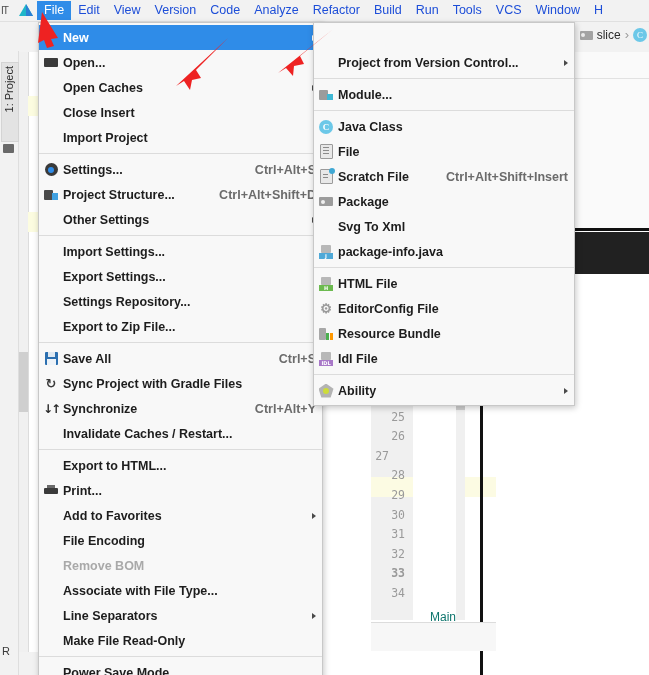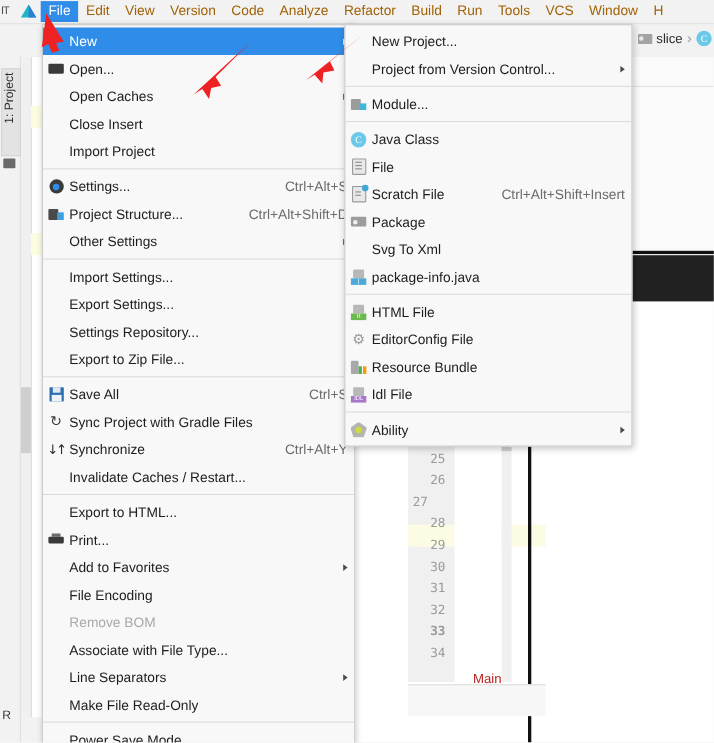--- a/index.html
+++ b/index.html
@@ -17,21 +17,21 @@
   #ide-root{position:absolute;inset:0;background:#f2f2f2;}
 
   .menubar{
     position:absolute;left:0;top:0;width:649px;height:21px;
     background:#f2f2f2;display:flex;align-items:center;
     border-bottom:1px solid #e0e0e0;
   }
   .mb-corner{width:14px;font-size:10px;color:#4a4a4a;padding-left:1px;letter-spacing:-1px;}
   .logo{width:22px;height:18px;display:flex;align-items:center;justify-content:center;}
   .menu-item{
-    padding:2px 7px 3px 7px;font-size:12.5px;color:#a16207;white-space:nowrap;
+    padding:2px 7px 3px 7px;font-size:12.5px;color:#1d4ed8;white-space:nowrap;
   }
   .menu-item.active{background:#2f8ce8;color:#ffffff;}
 
   
   .toolbar{
     position:absolute;left:0;top:21px;width:649px;height:30px;background:#f2f2f2;
   }
   .bc{position:absolute;right:2px;top:27px;display:flex;align-items:center;gap:4px;font-size:12px;color:#2b2b2b;}
   .bc .sep{color:#9b9b9b;font-size:13px;}
   .folder-ic{width:13px;height:11px;position:relative;display:inline-block;}
@@ -66,39 +66,39 @@
   .editor{position:absolute;left:319px;top:52px;width:330px;height:623px;background:#ffffff;}
   .edit-tabs{position:absolute;left:319px;top:52px;width:330px;height:22px;background:#f2f2f2;border-bottom:1px solid #dcdcdc;}
   .gutter{position:absolute;left:371px;top:390px;width:42px;height:230px;background:#f0f0f0;border-right:1px solid #dcdcdc;}
   .lineno{position:absolute;width:34px;text-align:right;font-family:"DejaVu Sans Mono",monospace;font-size:11.5px;color:#9a9a9a;}
   .ln-hl-band{position:absolute;left:371px;width:125px;height:20px;background:#fcfbe3;}
   .code-pane{position:absolute;left:413px;top:390px;width:43px;height:230px;background:#ffffff;}
   .code-scroll{position:absolute;left:456px;top:390px;width:9px;height:230px;background:#f0f0f0;}
   .code-thumb{position:absolute;left:456px;top:392px;width:9px;height:18px;background:#cfcfcf;}
   .code-divider{position:absolute;left:480px;top:386px;width:3px;height:289px;background:#111111;}
   .status-strip{position:absolute;left:371px;top:622px;width:125px;height:28px;background:#f7f7f7;border-top:1px solid #dcdcdc;}
-  .status-main{position:absolute;left:430px;top:610px;font-size:12px;color:#b91c1c;}
+  .status-main{position:absolute;left:430px;top:610px;font-size:12px;color:#0f766e;}
   .dark-popup{position:absolute;left:571px;top:232px;width:78px;height:42px;background:#212121;}
   .dark-popup-line{position:absolute;left:571px;top:228px;width:78px;height:3px;background:#101010;}
   .right-panel{position:absolute;left:571px;top:52px;width:78px;height:176px;background:#fafafa;border-left:1px solid #e2e2e2;}
   .rp-line{position:absolute;left:571px;top:78px;width:78px;height:1px;background:#e2e2e2;}
   .run-tab{position:absolute;left:2px;top:645px;font-size:11px;color:#3a3a3a;}
 
   
   .popup{
     position:absolute;background:#f8f8f8;border:1px solid #c8c8c8;
     box-shadow:1px 2px 6px rgba(0,0,0,.22);
     padding:2px 0;
   }
   #file-menu{left:38px;top:22px;width:283px;}
   #new-submenu{left:313px;top:22px;width:260px;}
 
   .mrow{
     position:relative;display:flex;align-items:center;height:25px;
-    padding:0 6px 0 0;font-size:12.5px;color:#1d1d1d;white-space:nowrap;
+    padding:0 6px 0 0;font-size:12.5px;color:#1d1d1d;white-space:nowrap;font-weight:bold;
   }
   #new-submenu .mrow{height:25px;}
   .mrow.selected{background:#2f8ce8;color:#ffffff;}
   .mrow.disabled{color:#a9a9a9;}
   .mrow .ic{width:24px;min-width:24px;height:16px;display:flex;align-items:center;justify-content:center;}
   .mrow .lbl{flex:1;}
   .mrow .accel{color:#6b6b6b;font-size:12.5px;padding-left:18px;}
   .mrow .arrow{
     width:0;height:0;border-left:4px solid #4a4a4a;border-top:3.5px solid transparent;border-bottom:3.5px solid transparent;
     margin-left:6px;
@@ -367,21 +367,20 @@
     <div class="sepline"></div>
     <div class="mrow">
       <span class="ic"></span>
       <span class="lbl">Power Save Mode</span>
     </div>
   </div>
 
 <div class="popup" id="new-submenu">
     <div class="mrow">
       <span class="ic"></span>
-      <span class="lbl">New Project...</span>
     </div>
     <div class="mrow">
       <span class="ic"></span>
       <span class="lbl">Project from Version Control...</span>
       <span class="arrow"></span>
     </div>
     <div class="sepline"></div>
     <div class="mrow">
       <span class="ic">
         <span class="ic-mod"></span>

